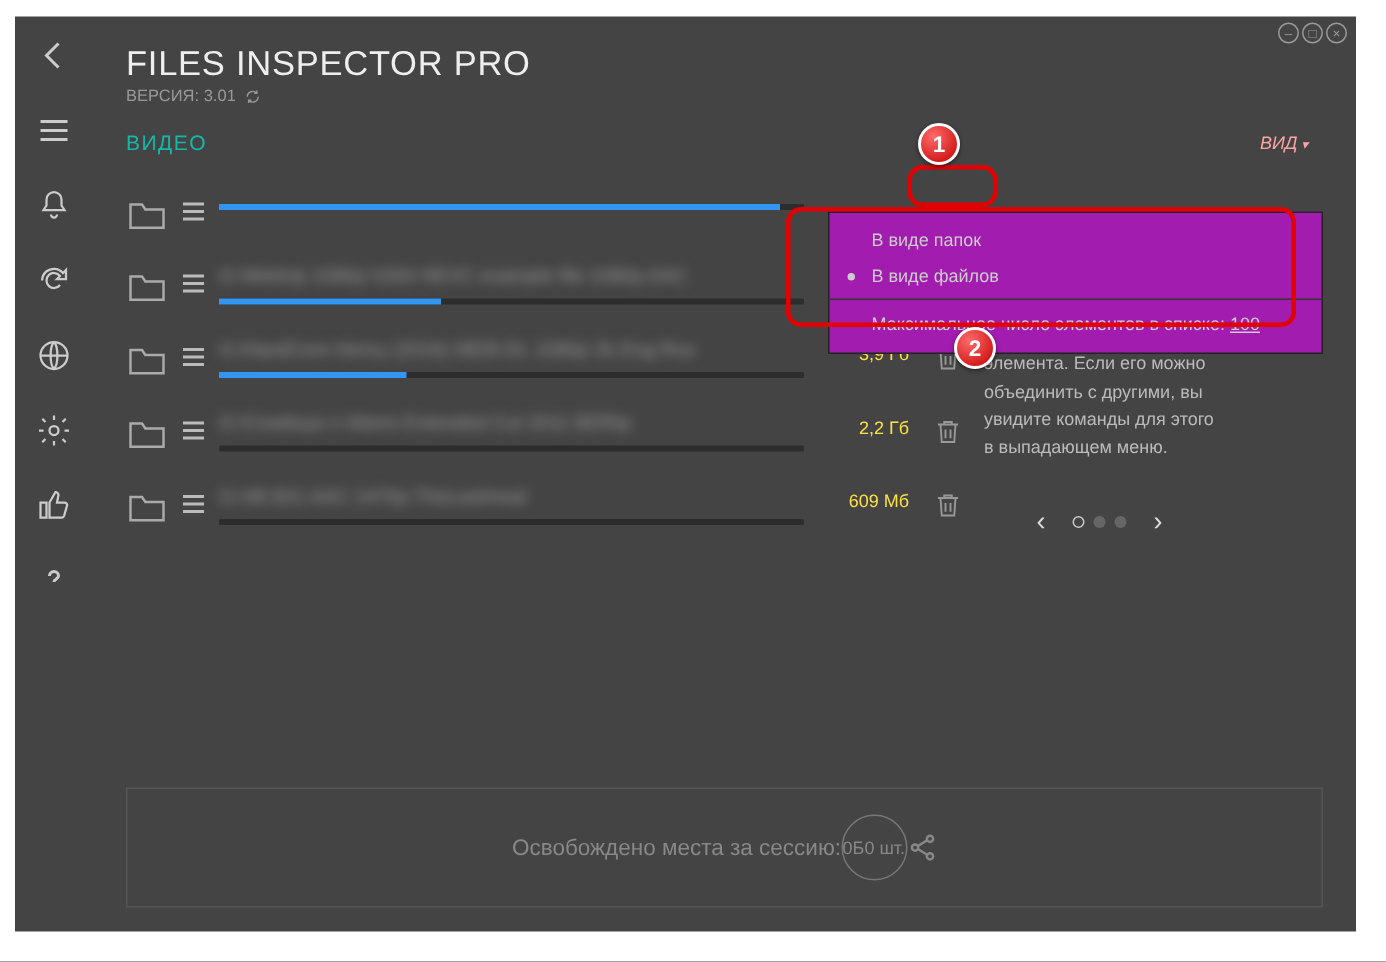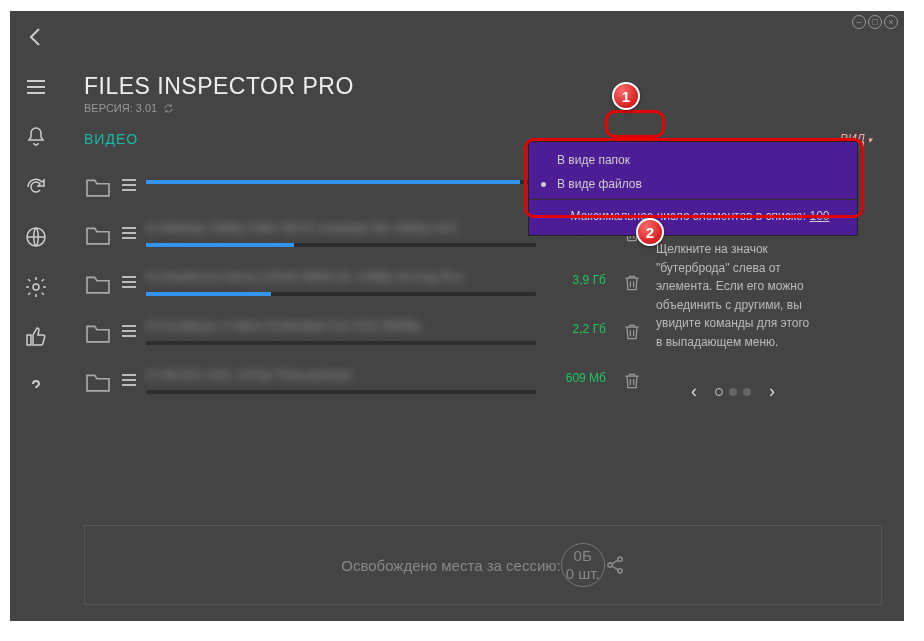--- a/index.html
+++ b/index.html
@@ -1,57 +1,57 @@
 <!DOCTYPE html>
 <html><head>
 <meta charset="utf-8">
 <style>
 * { margin: 0; padding: 0; box-sizing: border-box; }
 body { width: 924px; height: 641px; background: #fff; font-family: "Segoe UI", Arial, sans-serif; position: relative; overflow: hidden; }
 .window { position: absolute; top: 11px; left: 10px; width: 894px; height: 610px; background: #444; color: #ddd; }
 .sidebar { position: absolute; left: 0; top: 0; width: 52px; height: 100%; display: flex; flex-direction: column; align-items: center; padding-top: 14px; gap: 26px; }
 .sidebar-icon { width: 24px; height: 24px; display: flex; align-items: center; justify-content: center; cursor: pointer; fill: #ccc; stroke: #ccc; }
-.main { position: absolute; left: 52px; top: 0; right: 0; bottom: 0; margin-top: 44px; }
+.main { position: absolute; left: 52px; top: 0; right: 0; bottom: 0; }
 .titlebar { padding: 18px 22px 2px 22px; }
 .app-title { font-size: 23px; font-weight: 300; color: #eee; letter-spacing: 0.5px; }
 .app-version { font-size: 11px; color: #999; margin-top: 2px; text-transform: uppercase; display: flex; align-items: flex-end; gap: 6px; }
 .section-row { display: flex; align-items: center; justify-content: space-between; padding: 12px 22px 8px 22px; }
 .section-label { font-size: 14px; color: #14b8a6; letter-spacing: 1px; }
 .view-btn { font-size: 12px; color: #fca5a5; cursor: pointer; padding: 4px 10px; border-radius: 4px; position: relative; font-style: italic; }
 .view-btn::after { content: " ▾"; font-size: 9px; }
 .content-row { display: flex; }
 .list { width: 580px; padding-left: 22px; padding-top: 6px; }
 .item { display: flex; align-items: flex-start; gap: 10px; padding: 8px 0 14px 0; position: relative; }
 .folder-icon { width: 28px; height: 22px; stroke: #aaa; stroke-width: 1.5; fill: none; flex-shrink: 0; margin-top: 4px; }
 .hamburger { display: flex; flex-direction: column; gap: 3px; cursor: pointer; margin-top: 7px; flex-shrink: 0; }
 .hamburger span { width: 14px; height: 2px; background: #bbb; display: block; }
 .item-body { flex: 1; min-width: 0; }
 .item-name { font-size: 13px; color: #ddd; white-space: nowrap; overflow: hidden; text-overflow: ellipsis; }
 .item-name.blur { filter: blur(4px); color: #999; }
-.size { font-size: 12px; color: #22c55e; width: 60px; text-align: right; margin-top: 4px; flex-shrink: 0; }
+.size { font-size: 12px; color: #fde047; width: 60px; text-align: right; margin-top: 4px; flex-shrink: 0; }
 .trash { width: 20px; height: 20px; stroke: #999; fill: none; stroke-width: 1.5; cursor: pointer; margin-top: 4px; flex-shrink: 0; margin-left: 6px; }
 .progress { height: 4px; background: #2d2d2d; margin-top: 8px; position: relative; border-radius: 1px; }
 .progress-fill { height: 100%; background: #3296f0; }
 .panel { width: 180px; padding: 82px 12px 0 14px; font-size: 12px; color: #bbb; line-height: 1.55; }
 .pager { display: flex; align-items: center; justify-content: center; gap: 18px; margin-top: 26px; }
 .pager-arrow { font-size: 18px; color: #ddd; cursor: pointer; }
 .dots { display: flex; gap: 6px; }
 .dot { width: 8px; height: 8px; border-radius: 50%; background: #666; }
 .dot.active { background: transparent; border: 1.5px solid #ccc; }
 .footer { position: absolute; left: 22px; right: 22px; bottom: 16px; border: 1px solid #555; height: 80px; display: flex; align-items: center; justify-content: center; }
 .footer-label { font-size: 15px; color: #888; }
-.footer-circle { width: 44px; height: 44px; border: 1px solid #777; border-radius: 50%; display: flex; flex-direction: column; align-items: center; justify-content: center; font-size: 15px; color: #888; line-height: 1.2; }
+.footer-circle { width: 44px; height: 44px; border: 1px solid #777; border-radius: 50%; display: flex; flex-direction: row; align-items: center; font-size: 12px; color: #888; line-height: 1.2; }
 .share { stroke: #888; fill: none; stroke-width: 2; width: 20px; height: 20px; cursor: pointer; }
 .winbtns { position: absolute; top: 4px; right: 6px; display: flex; gap: 2px; }
 .winbtn { width: 14px; height: 14px; border: 1px solid #999; border-radius: 50%; display: flex; align-items: center; justify-content: center; font-size: 9px; color: #999; cursor: pointer; }
-.dropdown { position: absolute; top: 130px; left: 518px; width: 330px; background: #4c1d95; border: 1px solid #222; padding: 6px 0; font-size: 12px; z-index: 5; }
+.dropdown { position: absolute; top: 130px; left: 542px; width: 330px; background: #a21caf; border: 1px solid #222; padding: 6px 0; font-size: 12px; z-index: 5; }
 .dd-item { padding: 5px 14px 5px 28px; color: #ccc; cursor: pointer; position: relative; }
 .dd-item.sel::before { content: ""; position: absolute; left: 12px; top: 10px; width: 5px; height: 5px; background: #ccc; border-radius: 50%; }
 .dd-sep { height: 1px; background: #333; margin: 3px 0; }
-.dd-max { padding: 6px 14px 6px 28px; color: #ccc; text-align: center; }
+.dd-max { padding: 6px 14px 6px 28px; color: #ccc; }
 .dd-max u { text-decoration: underline; }
 .callout { position: absolute; border: 3px solid #e30000; border-radius: 10px; pointer-events: none; z-index: 10; }
 .badge { position: absolute; width: 28px; height: 28px; border-radius: 50%; background: radial-gradient(circle at 35% 30%, #ff6a6a, #c40000); border: 2px solid #fff; color: #fff; font-weight: bold; font-size: 15px; display: flex; align-items: center; justify-content: center; z-index: 11; box-shadow: 0 1px 3px rgba(0,0,0,0.5); }
 </style>
 </head>
 <body>
 
 <div class="window">
 
   <div class="winbtns">

